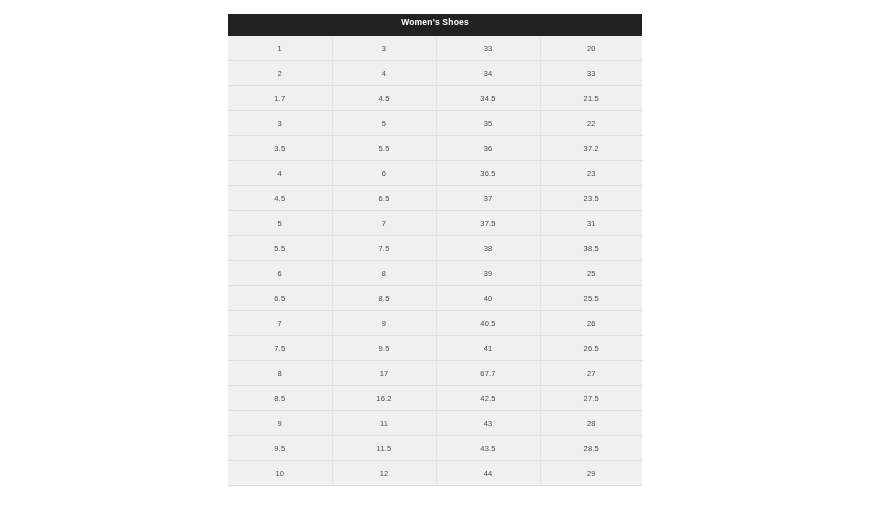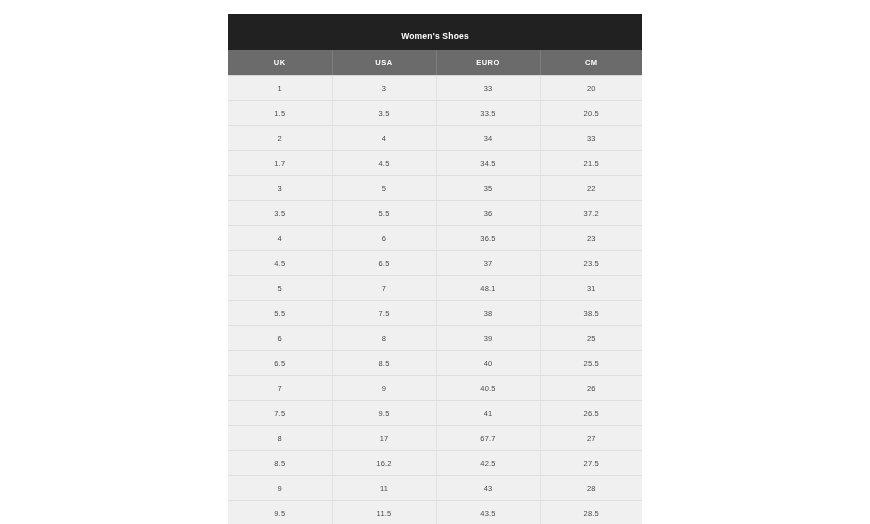--- a/index.html
+++ b/index.html
@@ -39,21 +39,21 @@
   table.size-table col.c-usa  { width: 104px; }
   table.size-table col.c-euro { width: 104px; }
   table.size-table col.c-cm   { width: 102px; }
 
   .title-bar th {
     background: #212121;
     color: #ffffff;
     font-size: 8.5px;
     font-weight: bold;
     text-align: center;
-    padding: 17px 4px 9px 4px;
+    padding: 3px 4px 9px 4px;
     letter-spacing: 0.2px;
     border: none;
     margin-top: 32px;
   }
   .col-head th {
     background: #6b6b6b;
     color: #ffffff;
     font-size: 7.5px;
     font-weight: bold;
     text-align: center;
@@ -85,41 +85,29 @@
       <colgroup>
         <col class="c-uk">
         <col class="c-usa">
         <col class="c-euro">
         <col class="c-cm">
       </colgroup>
       <thead>
         <tr class="title-bar">
           <th colspan="4">Women's Shoes</th>
         </tr>
-        <tr class="col-head">
-          <th>UK</th>
-          <th>USA</th>
-          <th>EURO</th>
-          <th>CM</th>
-        </tr>
       </thead>
       <tbody id="table-body">
           <tr>
             <td>1</td>
             <td>3</td>
             <td>33</td>
             <td>20</td>
           </tr>
           <tr>
-            <td>1.5</td>
-            <td>3.5</td>
-            <td>33.5</td>
-            <td>20.5</td>
-          </tr>
-          <tr>
             <td>2</td>
             <td>4</td>
             <td>34</td>
             <td>33</td>
           </tr>
           <tr>
             <td>1.7</td>
             <td>4.5</td>
             <td>34.5</td>
             <td>21.5</td>
@@ -144,21 +132,21 @@
           </tr>
           <tr>
             <td>4.5</td>
             <td>6.5</td>
             <td>37</td>
             <td>23.5</td>
           </tr>
           <tr>
             <td>5</td>
             <td>7</td>
-            <td>48.1</td>
+            <td>37.5</td>
             <td>31</td>
           </tr>
           <tr>
             <td>5.5</td>
             <td>7.5</td>
             <td>38</td>
             <td>38.5</td>
           </tr>
           <tr>
             <td>6</td>

